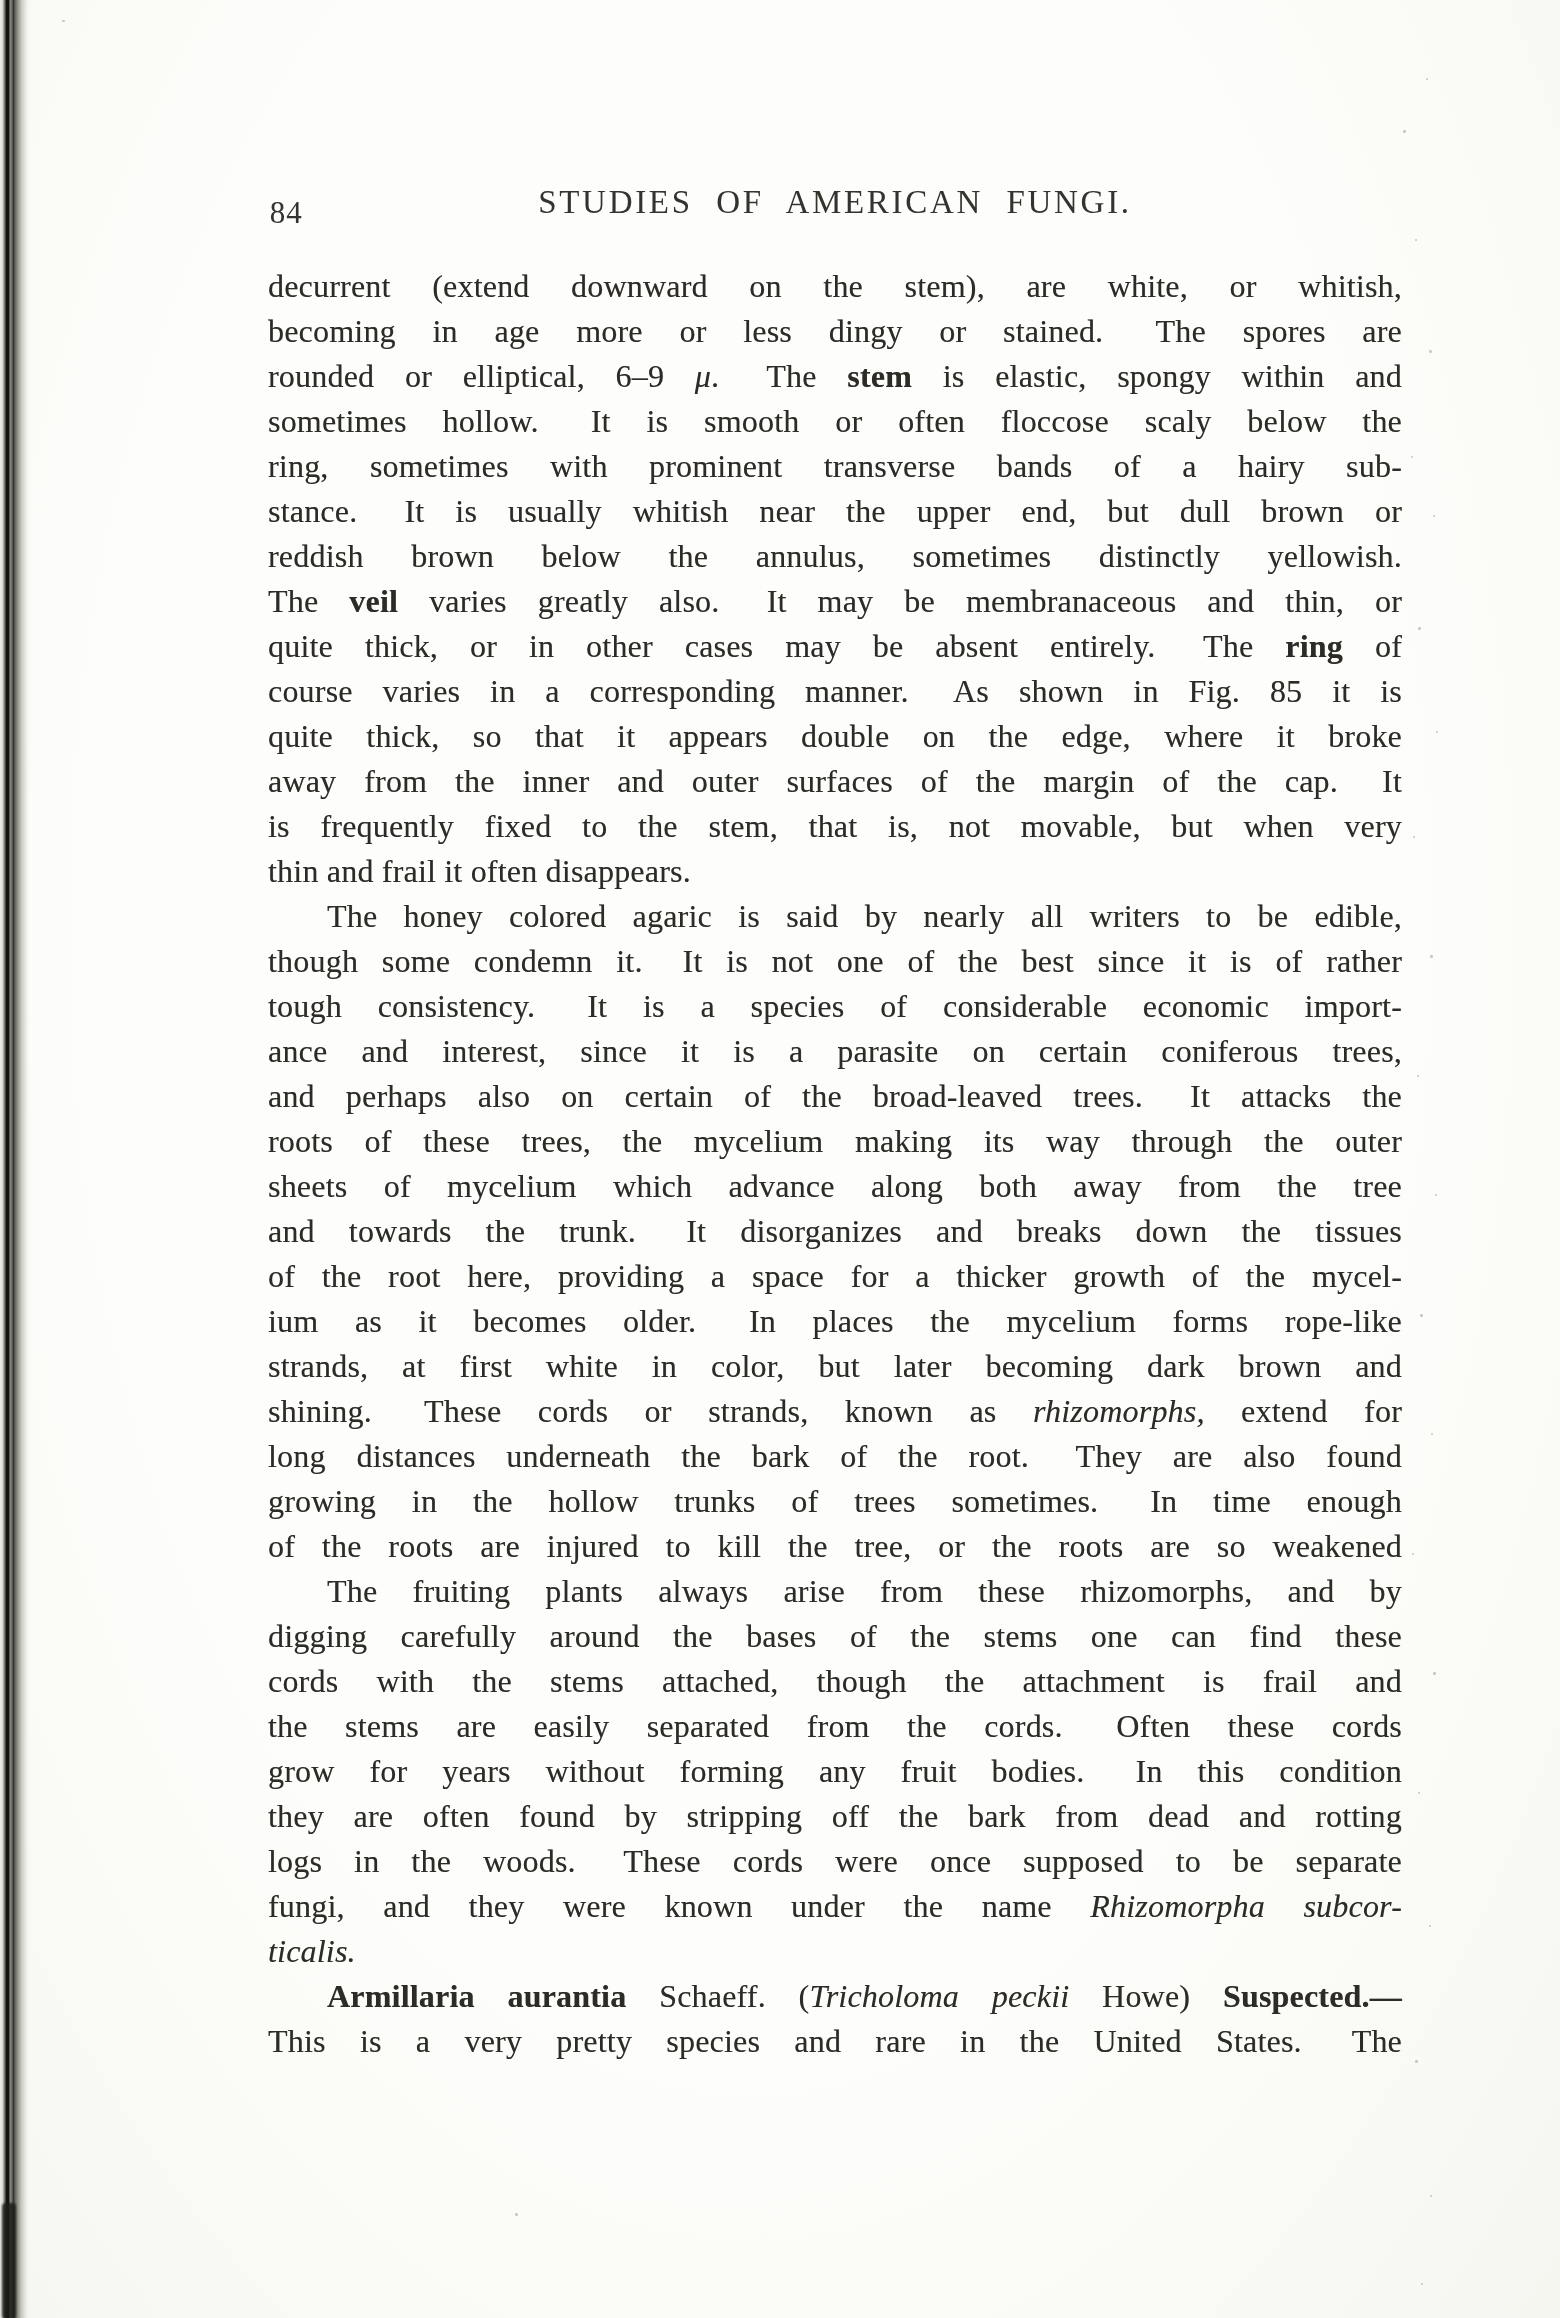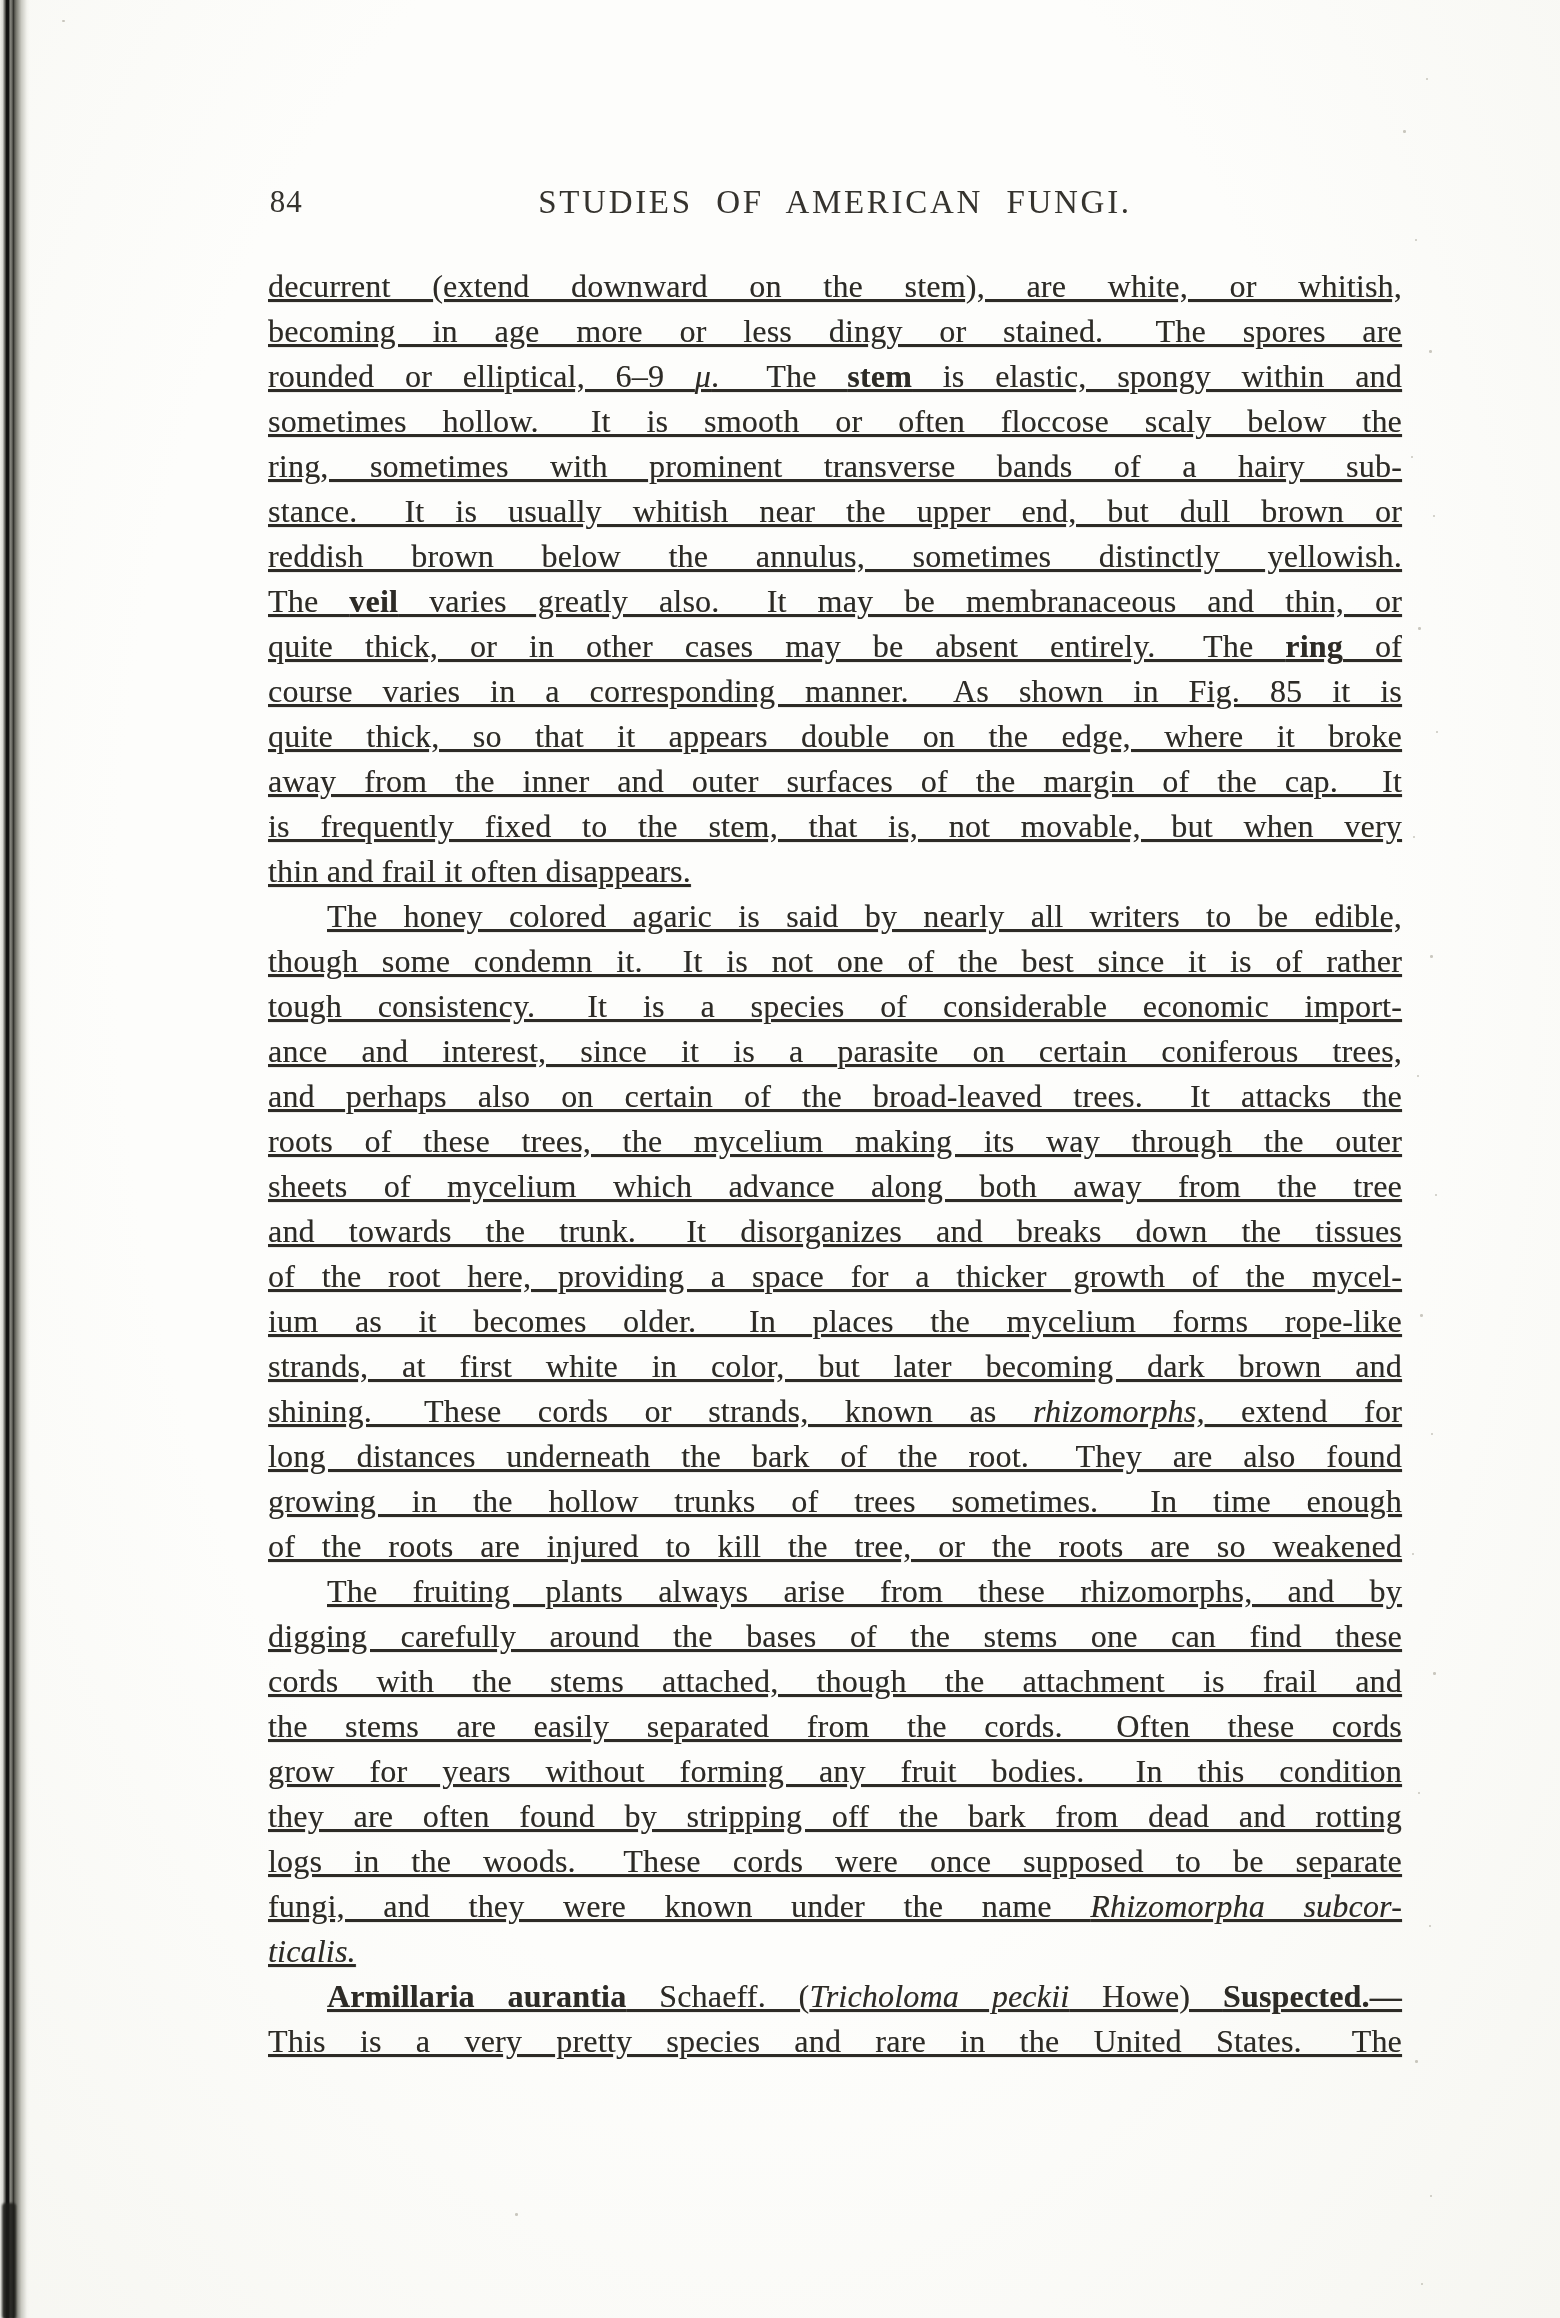--- a/index.html
+++ b/index.html
@@ -44,41 +44,40 @@
     filter: blur(0.9px);
   }
   .page-header {
     position: absolute;
     left: 268px; top: 184px;
     width: 1134px;
     color: #35332e;
   }
   .page-number {
     position: absolute;
-    left: 1.8px; top: 0;
+    left: 1.8px; top: 11px;
     font-size: 31px;
     letter-spacing: 0.9px;
   }
   .running-head {
     display: block;
     text-align: center;
     font-size: 33px;
     letter-spacing: 2.7px;
     word-spacing: 12.5px;
   }
   .body-text {
     position: absolute;
     left: 268px; top: 264px;
     width: 1134px;
     font-size: 32px;
     line-height: 45px;
     color: #2d2b26;
     letter-spacing: 0.2px;
     text-shadow: 0.2px 0.2px 0 rgba(45,43,38,0.45);
-    text-decoration: underline;
   }
   .line {
     text-align: justify;
     text-align-last: justify;
   }
   .line-last {
     text-align-last: left;
   }
   .line-indent {
     text-indent: 59px;

